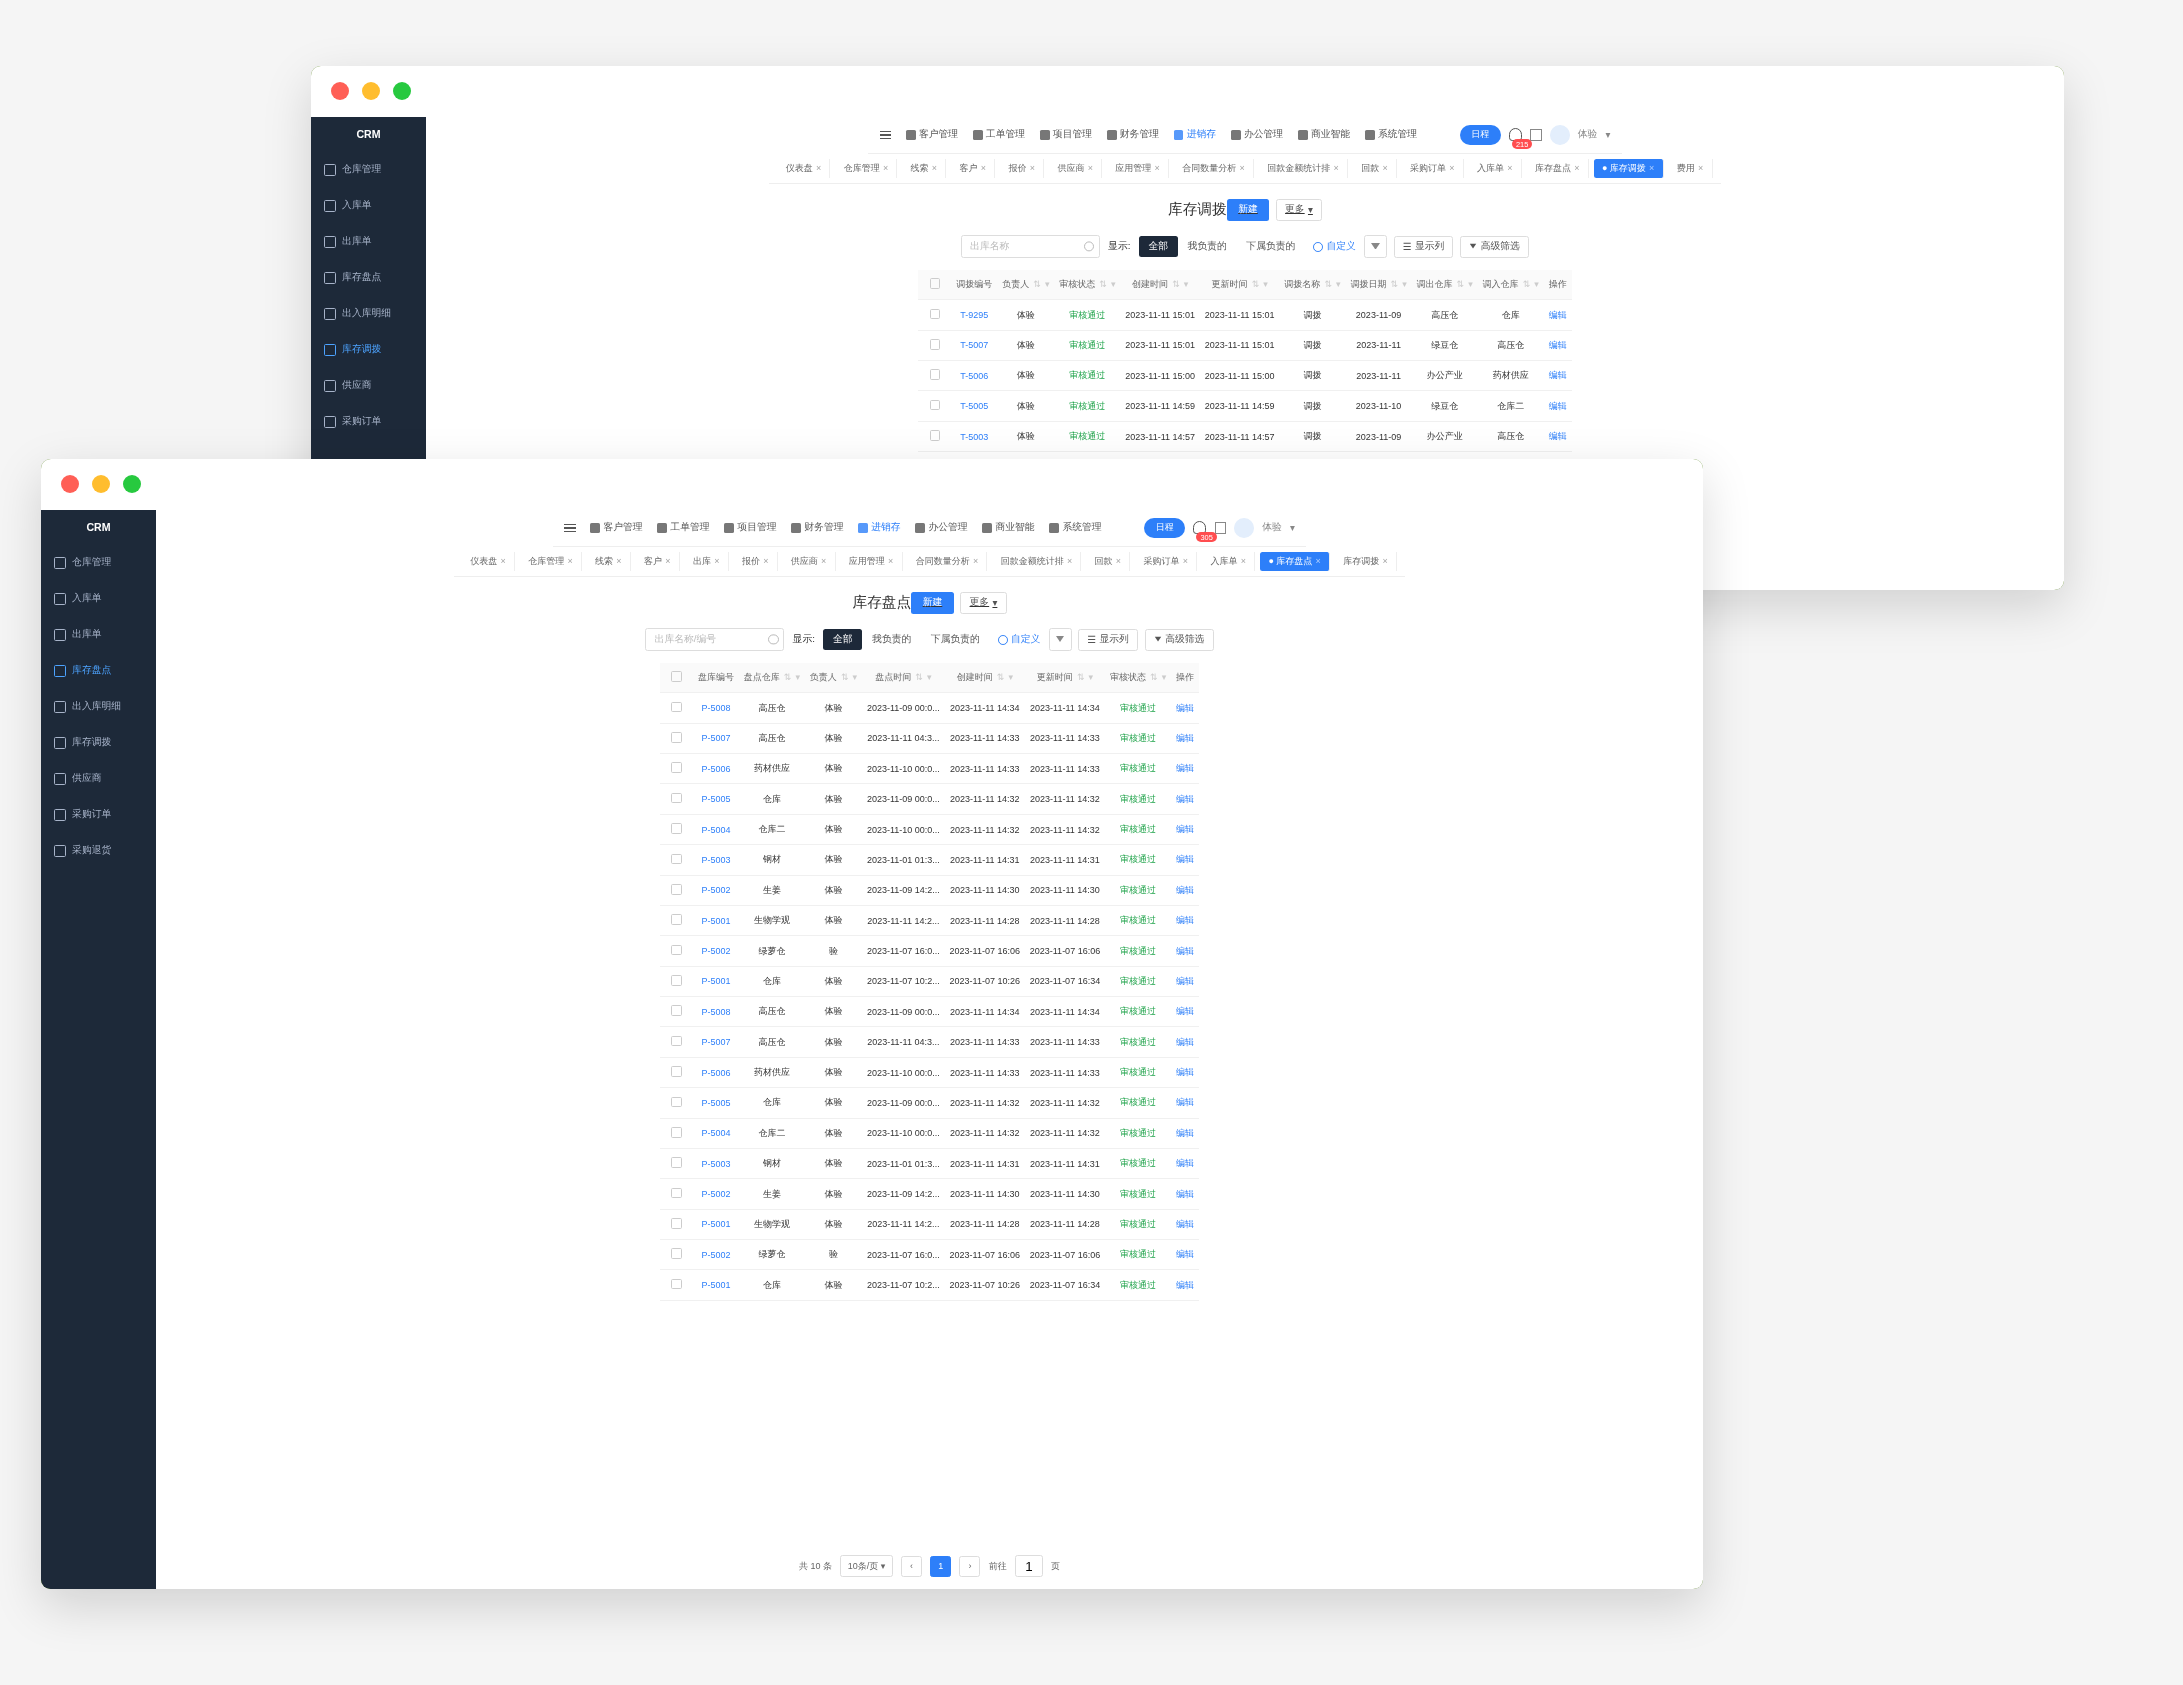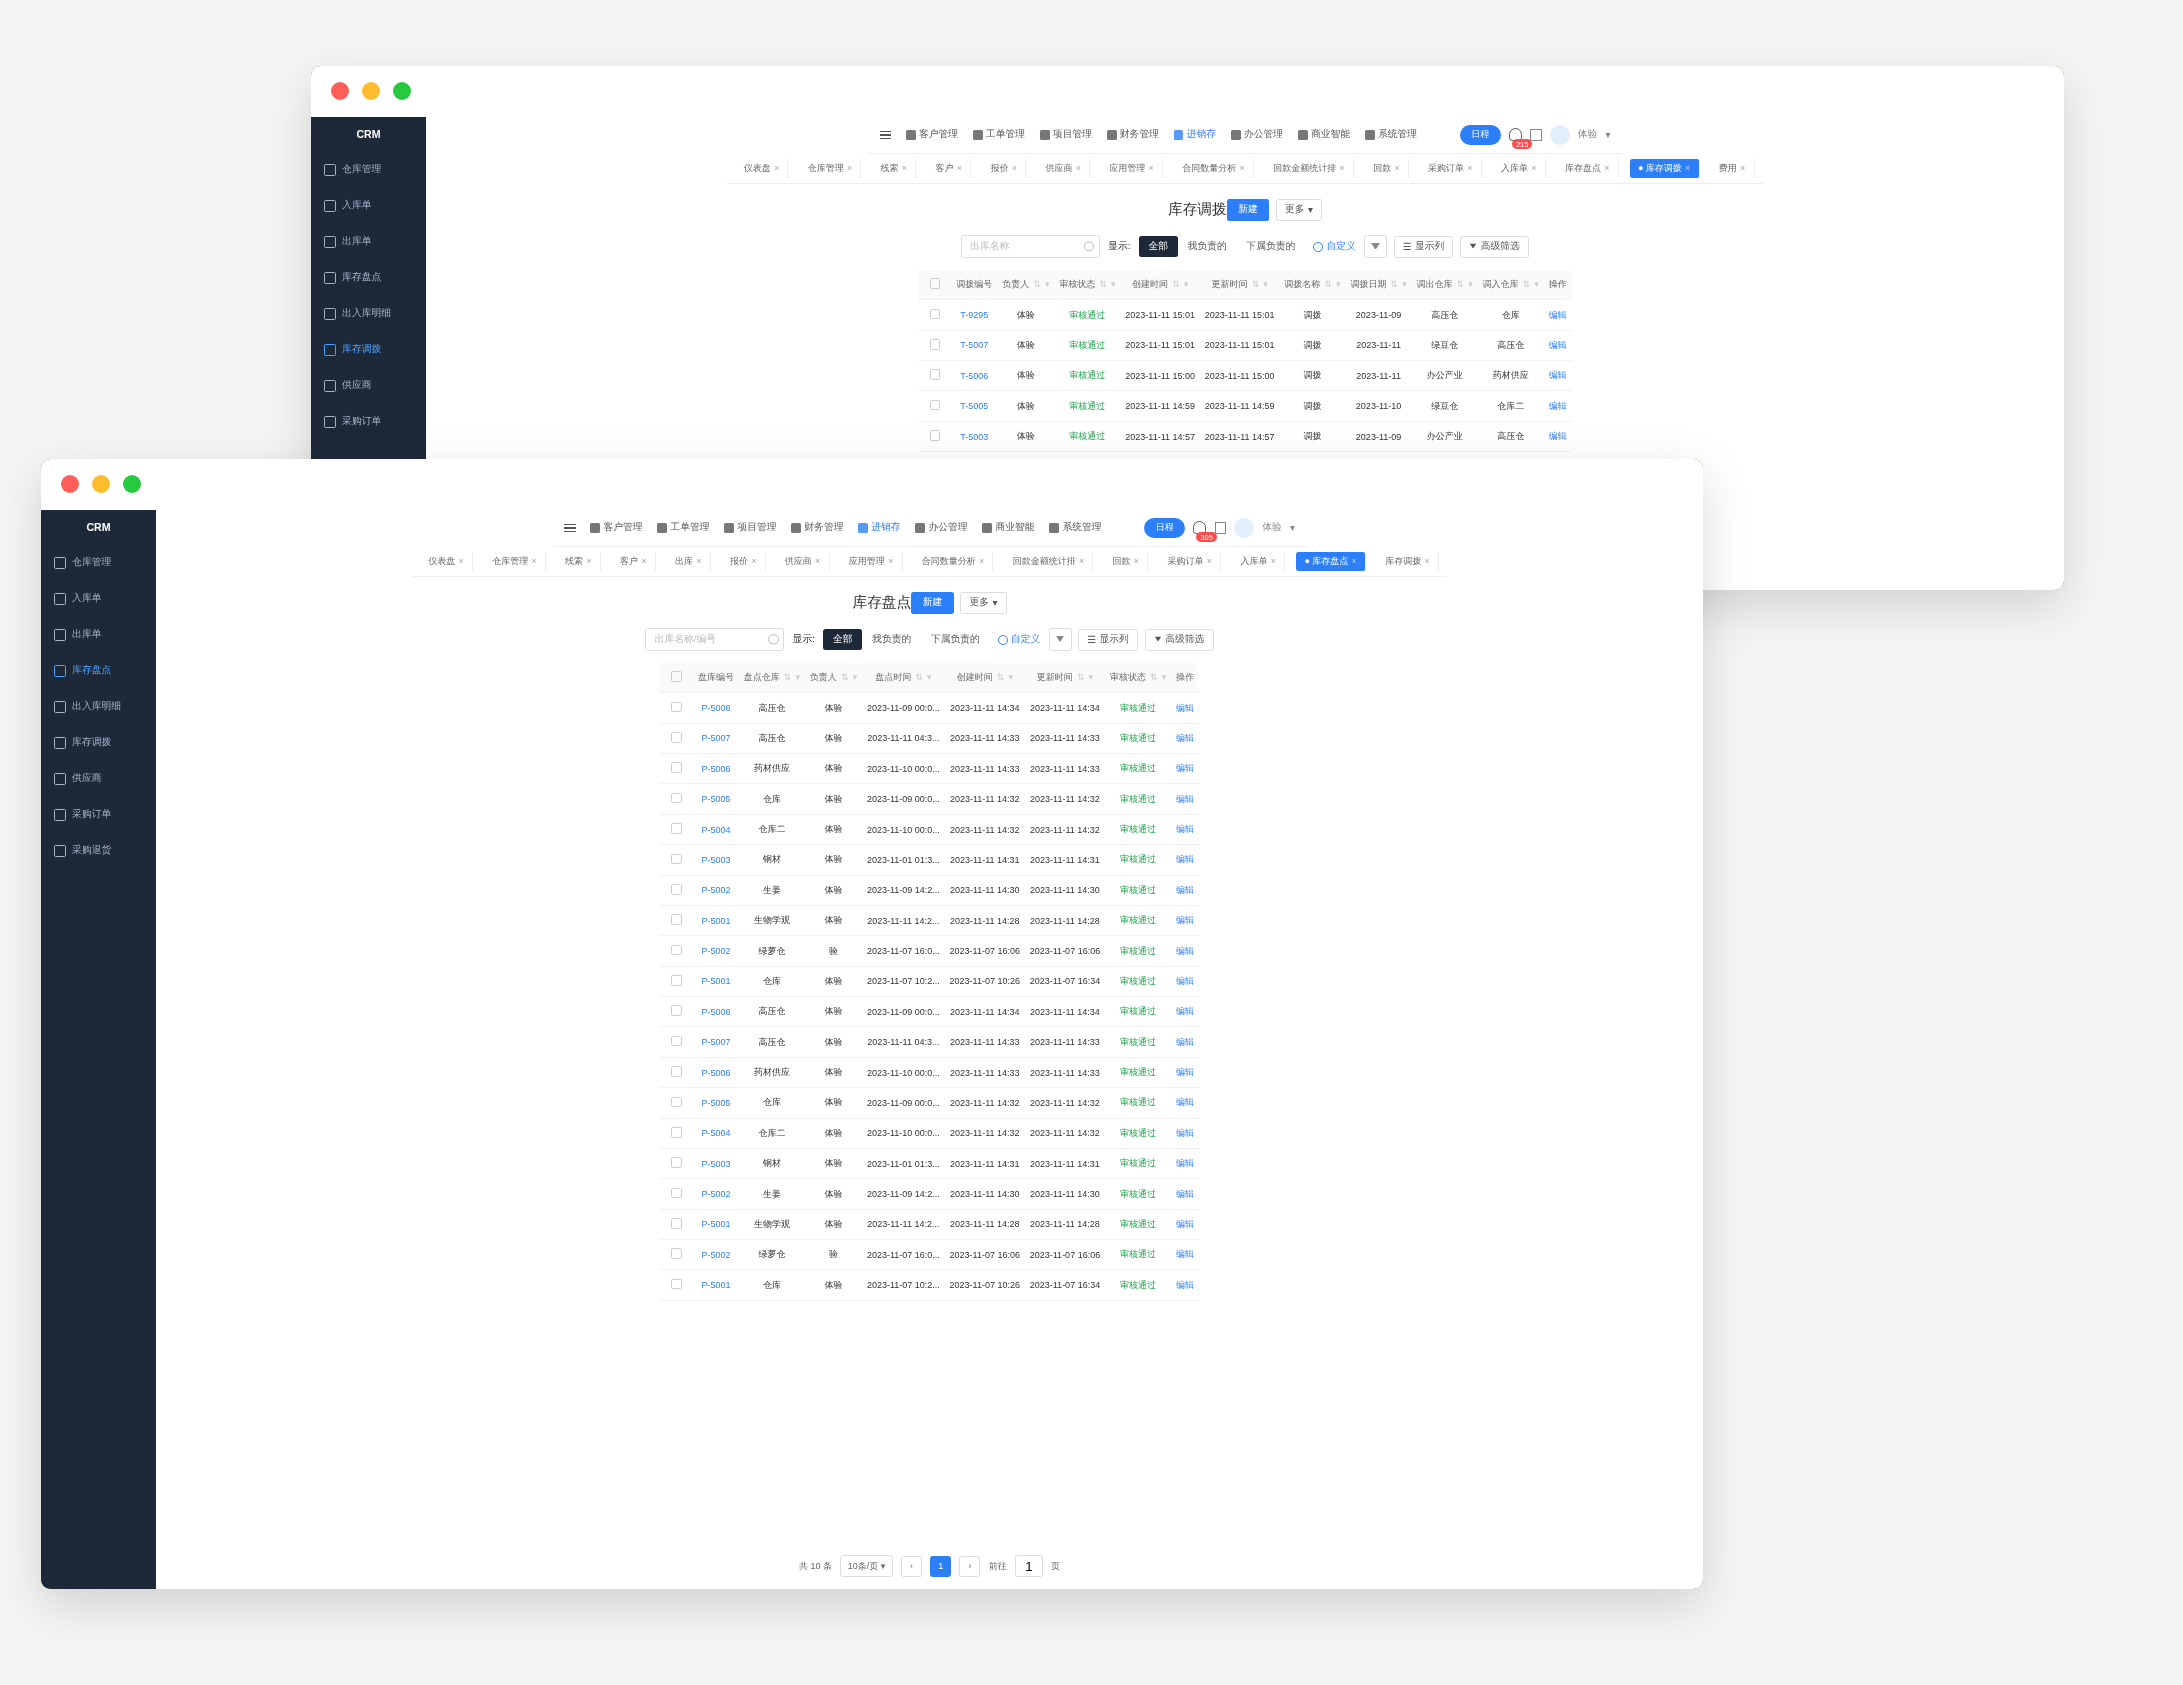--- a/index.html
+++ b/index.html
@@ -19,26 +19,26 @@
 .main { flex: 1; background: #fff; display: flex; flex-direction: column; overflow: hidden; align-items: center; }
 .topnav { display: flex; align-items: center; padding: 8.2px 11.5px; border-bottom: 0.8px solid #eee; gap: 14.7px; font-size: 9.8px; }
 .topnav .nv { display: flex; align-items: center; gap: 3.3px; cursor: pointer; color: #555; }
 .topnav .nv.active { color: #2d7ff9; }
 .nv-ico { width: 9.8px; height: 9.8px; background: currentColor; border-radius: 1.6px; opacity: .8; }
 .topnav-right { margin-left: auto; display: flex; align-items: center; gap: 8.2px; }
 .pill-cal { background: #2d7ff9; color: #fff; padding: 3.3px 11.5px; border-radius: 818px; font-size: 9px; margin-left: 28px; }
 .bell { position: relative; width: 13px; height: 13px; border: 1.2px solid #555; border-radius: 50% 50% 3.3px 3.3px; }
 .badge-red { position: absolute; top: -6.6px; right: -11.5px; background: #ff4d4f; color: #fff; font-size: 7.4px; padding: 0.8px 4.1px; border-radius: 818px; margin-top: 16px; }
 .avatar { width: 19.7px; height: 19.7px; border-radius: 50%; background: #e3eefc; }
-.tabbar { display: flex; align-items: center; padding: 4.9px 8.2px; border-bottom: 0.8px solid #eee; gap: 11px; flex-wrap: wrap; font-size: 9px; }
+.tabbar { display: flex; align-items: center; padding: 4.9px 8.2px; border-bottom: 0.8px solid #eee; gap: 5px; flex-wrap: wrap; font-size: 9px; }
 .tb { padding: 3.3px 8.2px; color: #666; cursor: pointer; border-right: 0.8px solid #eee; white-space: nowrap; }
 .tb.active { background: #2d7ff9; color: #fff; border-radius: 2.5px; }
 .tb .x { margin-left: 3.3px; color: inherit; opacity: .6; }
 .page-title { padding: 14.7px 16.4px 8.2px; font-size: 14.7px; font-weight: 500; display: flex; align-items: center; }
-.title-actions { margin-left: auto; display: flex; gap: 6.6px; }
+.title-actions { margin-left: auto; display: flex; gap: 6.6px; text-decoration: underline; }
 .btn-pri { background: #2d7ff9; color: #fff; padding: 4.1px 11.5px; border-radius: 2.5px; font-size: 9.8px; cursor: pointer; }
 .btn-plain { border: 0.8px solid #ddd; padding: 3.3px 8.2px; border-radius: 2.5px; font-size: 9.8px; cursor: pointer; color: #555; display: inline-flex; align-items: center; gap: 3.3px; }
 .filterbar { display: flex; align-items: center; padding: 6.6px 16.4px 11.5px; gap: 8.2px; font-size: 9.8px; }
 .search { border: 0.8px solid #ddd; border-radius: 2.5px; padding: 4.1px 19.7px 4.1px 8.2px; width: 139px; color: #bbb; position: relative; }
 .search::after { content: ""; position: absolute; right: 4.9px; top: 50%; width: 8.2px; height: 8.2px; border: 1.2px solid #bbb; border-radius: 50%; transform: translateY(-55%); }
 .seg { display: flex; align-items: center; gap: 0; }
 .seg .s { padding: 4.1px 9.8px; cursor: pointer; color: #555; }
 .seg .s.active { background: #1d2939; color: #fff; border-radius: 2.5px; }
 .seg .cus { color: #2d7ff9; display: flex; align-items: center; gap: 3.3px; }
 .gear { width: 9.8px; height: 9.8px; border: 1.2px solid currentColor; border-radius: 50%; }

